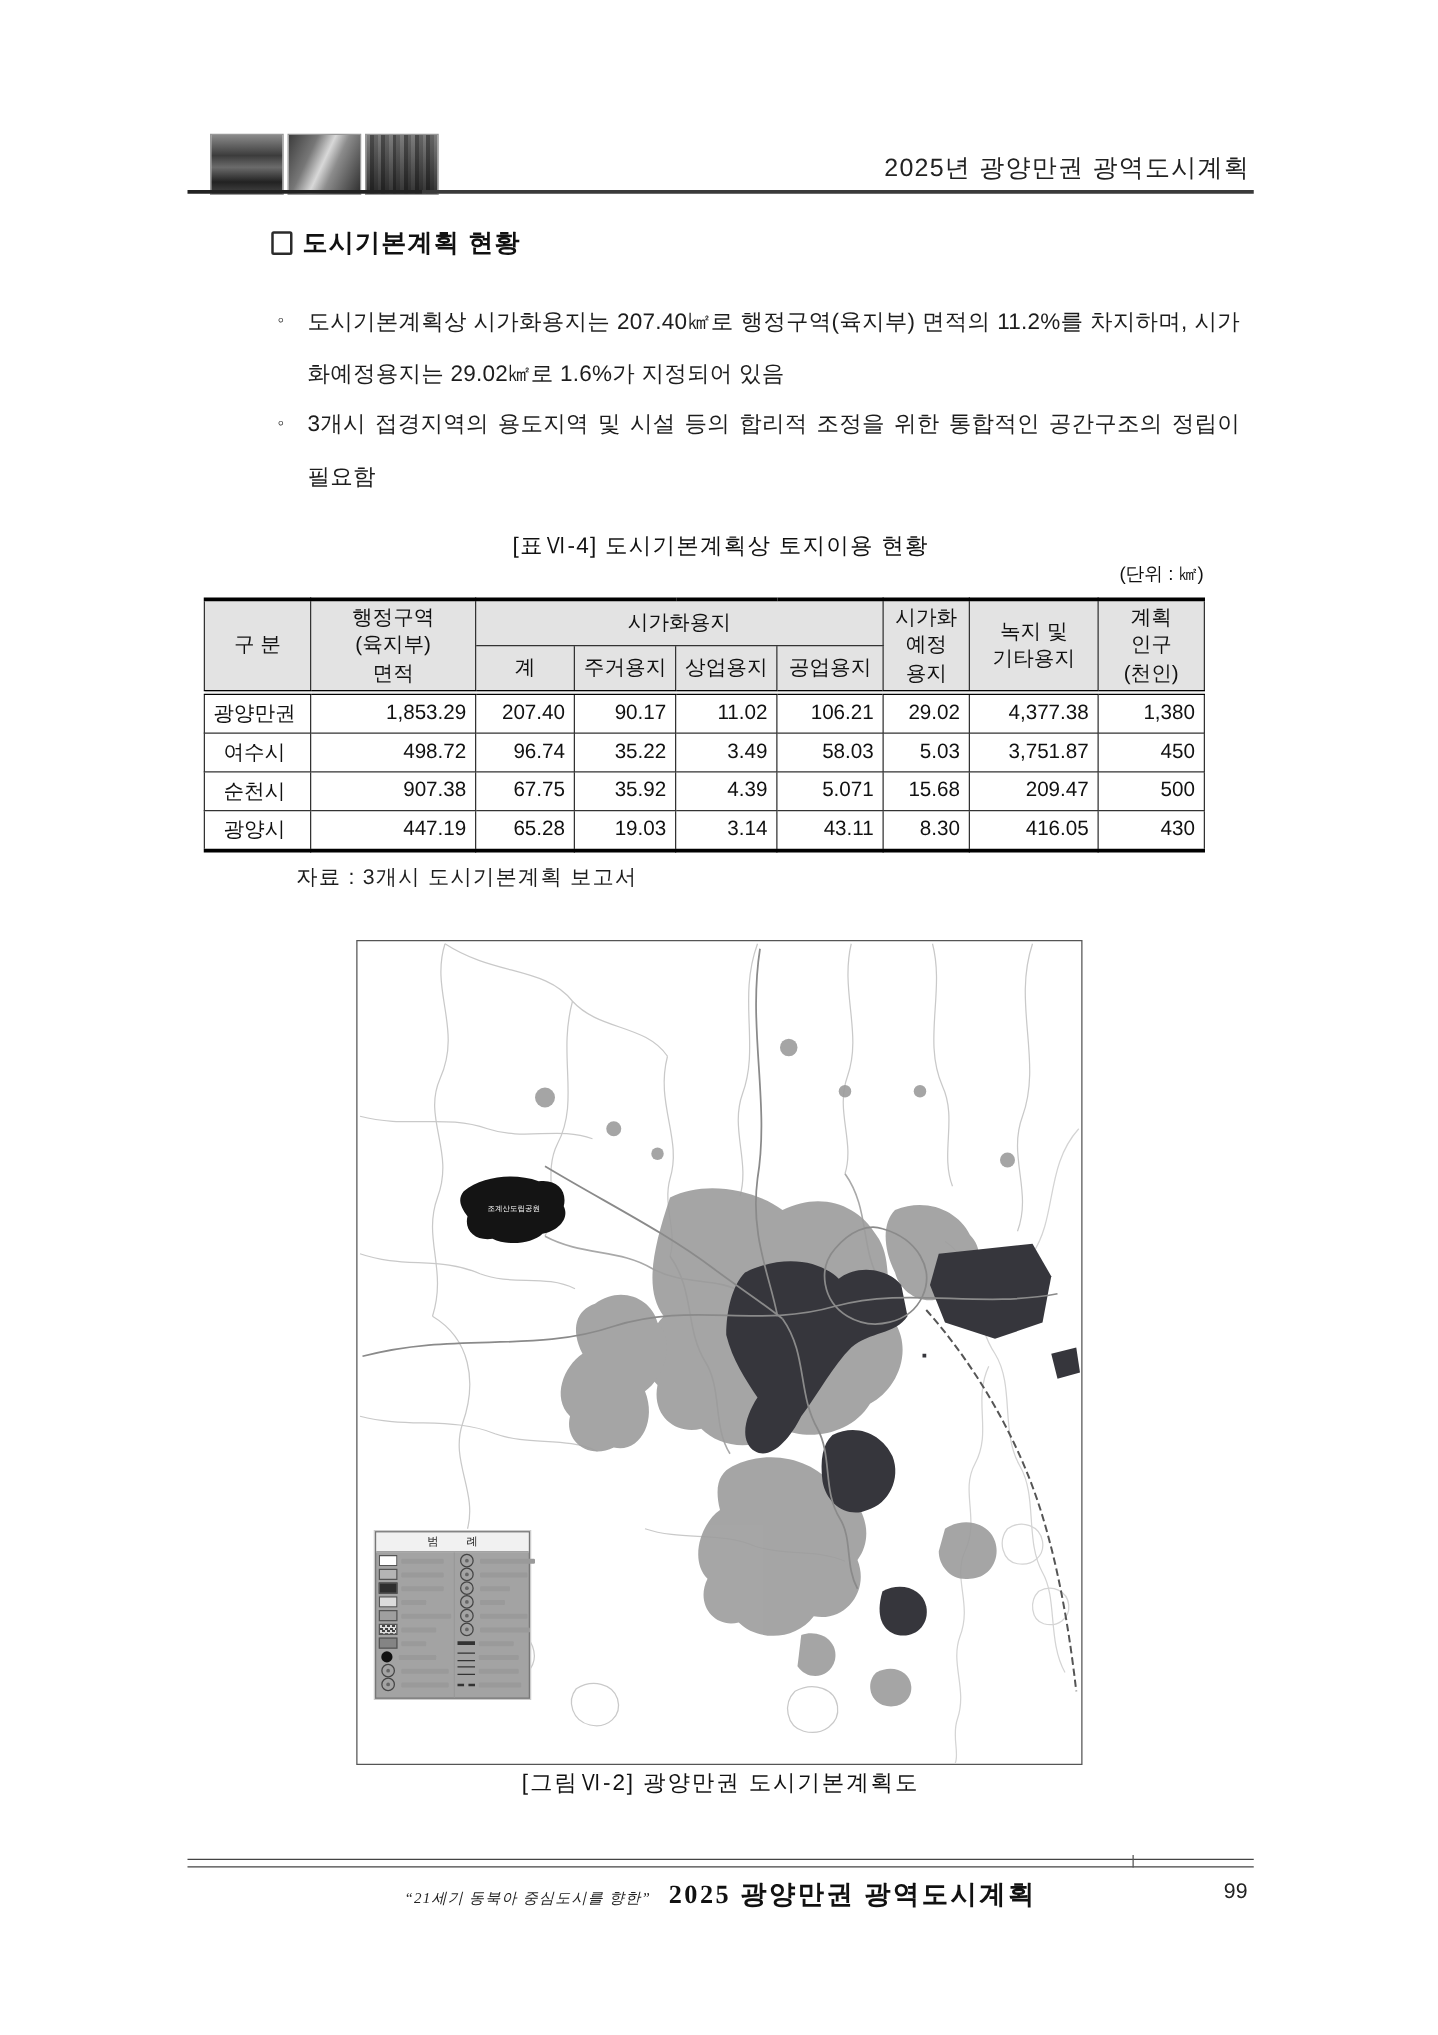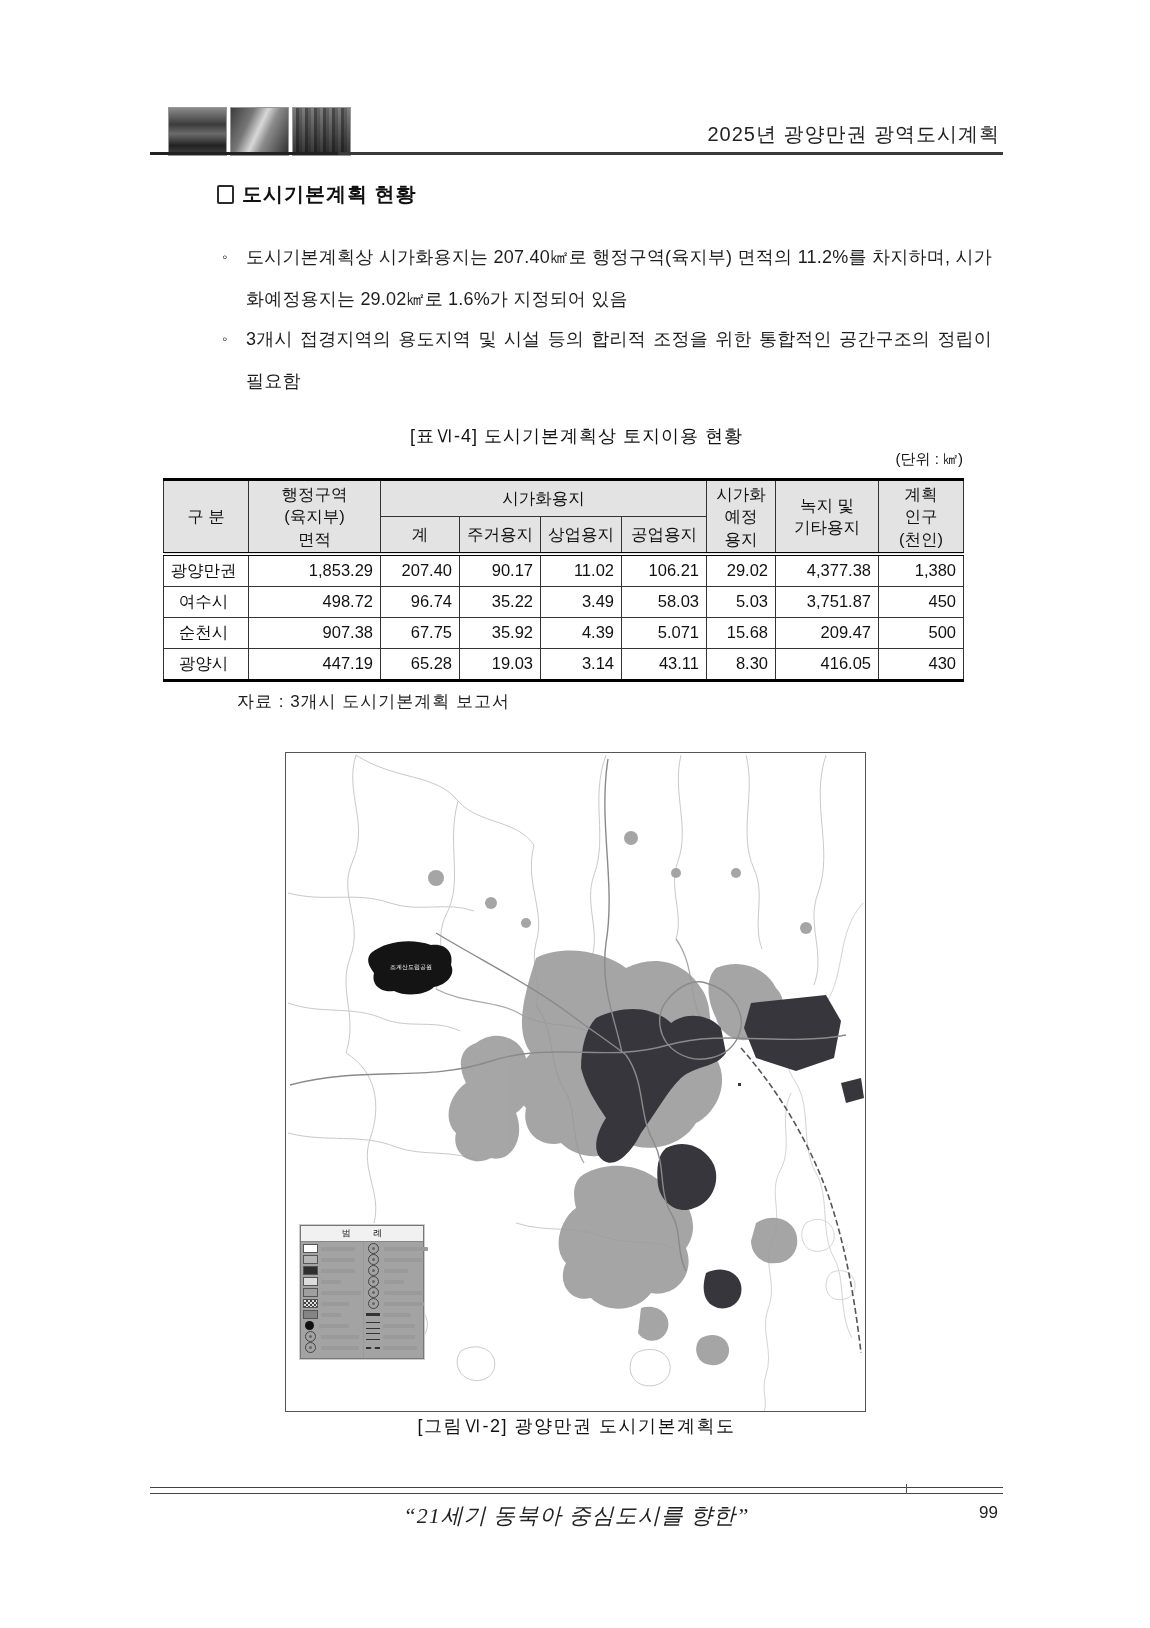--- a/index.html
+++ b/index.html
@@ -88,21 +88,21 @@
 
   .fig-caption{position:absolute;left:150px;top:1414px;width:853px;text-align:center;
                font-size:18px;color:#111;letter-spacing:1.5px;}
 
   
   .ftr-rule{position:absolute;left:150px;top:1487px;width:853px;height:5px;
             border-top:1.5px solid #444;border-bottom:1.5px solid #444;}
   .ftr-tick{position:absolute;left:906px;top:1484px;width:1px;height:10px;background:#555;}
   .footer{position:absolute;left:150px;top:1501px;width:853px;display:flex;align-items:baseline;
           justify-content:center;gap:14px;}
-  .ftr-slogan{font-family:"Liberation Serif",serif;font-style:italic;font-size:22px;color:#222;
+  .ftr-slogan{font-family:"Liberation Serif",serif;font-style:italic;font-size:12px;color:#222;
               letter-spacing:1px;}
   .ftr-title{font-family:"Liberation Serif",serif;font-weight:700;font-size:21px;color:#111;
              letter-spacing:2px;}
   .ftr-page{position:absolute;right:5px;top:2px;font-size:17px;color:#222;}
 </style>
 </head>
 <body>
 
 <div id="page">
 
@@ -384,16 +384,17 @@
       </div>
     </div>
   </div>
 
   <div class="fig-caption">[그림Ⅵ-2] 광양만권 도시기본계획도</div>
 
   <div class="ftr-rule"></div>
   <div class="ftr-tick"></div>
   <div class="footer">
     <span class="ftr-slogan">“21세기 동북아 중심도시를 향한”</span>
+    <span class="ftr-title">2025 광양만권 광역도시계획</span>
     <span class="ftr-page">99</span>
   </div>
 
 </div>
 
 </body></html>

